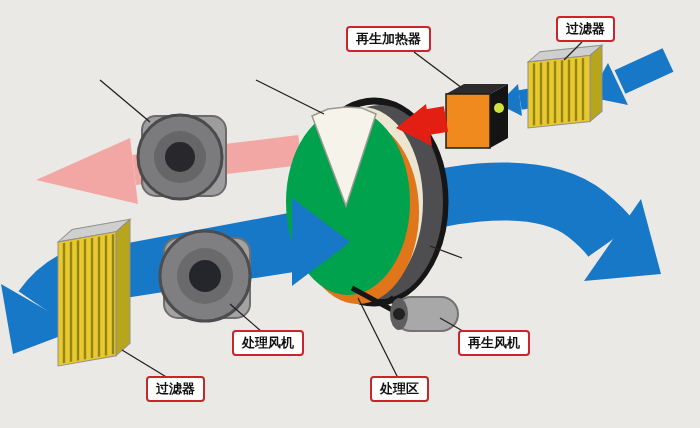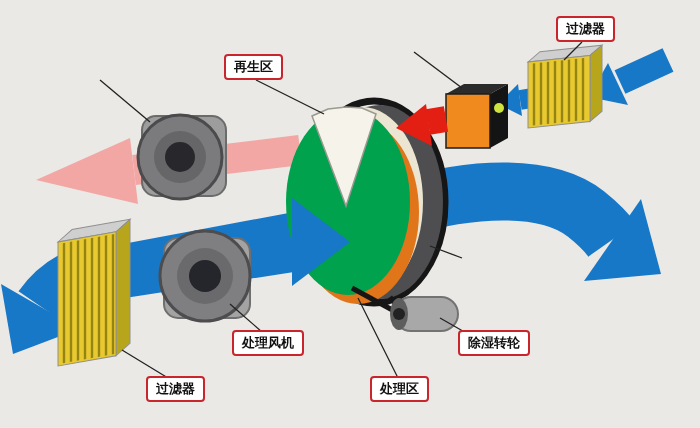--- a/index.html
+++ b/index.html
@@ -133,19 +133,19 @@
     <line x1="414" y1="52" x2="462" y2="88"></line>
     <line x1="582" y1="42" x2="564" y2="60"></line>
     <line x1="462" y1="258" x2="430" y2="246"></line>
     <line x1="468" y1="334" x2="440" y2="318"></line>
     <line x1="262" y1="332" x2="230" y2="304"></line>
     <line x1="398" y1="378" x2="358" y2="298"></line>
     <line x1="168" y1="378" x2="122" y2="350"></line>
   </g>
 </svg>
 
-  <div class="label" style="left:224px;top:54px">再生区</div>
+  <div class="label" style="left:346px;top:26px">再生加热器</div>
   <div class="label" style="left:556px;top:16px">过滤器</div>
-  <div class="label" style="left:458px;top:330px">除湿转轮</div>
+  <div class="label" style="left:458px;top:330px">再生风机</div>
   <div class="label" style="left:370px;top:376px">处理区</div>
   <div class="label" style="left:232px;top:330px">处理风机</div>
   <div class="label" style="left:146px;top:376px">过滤器</div>
 </div>
 
 </body></html>

